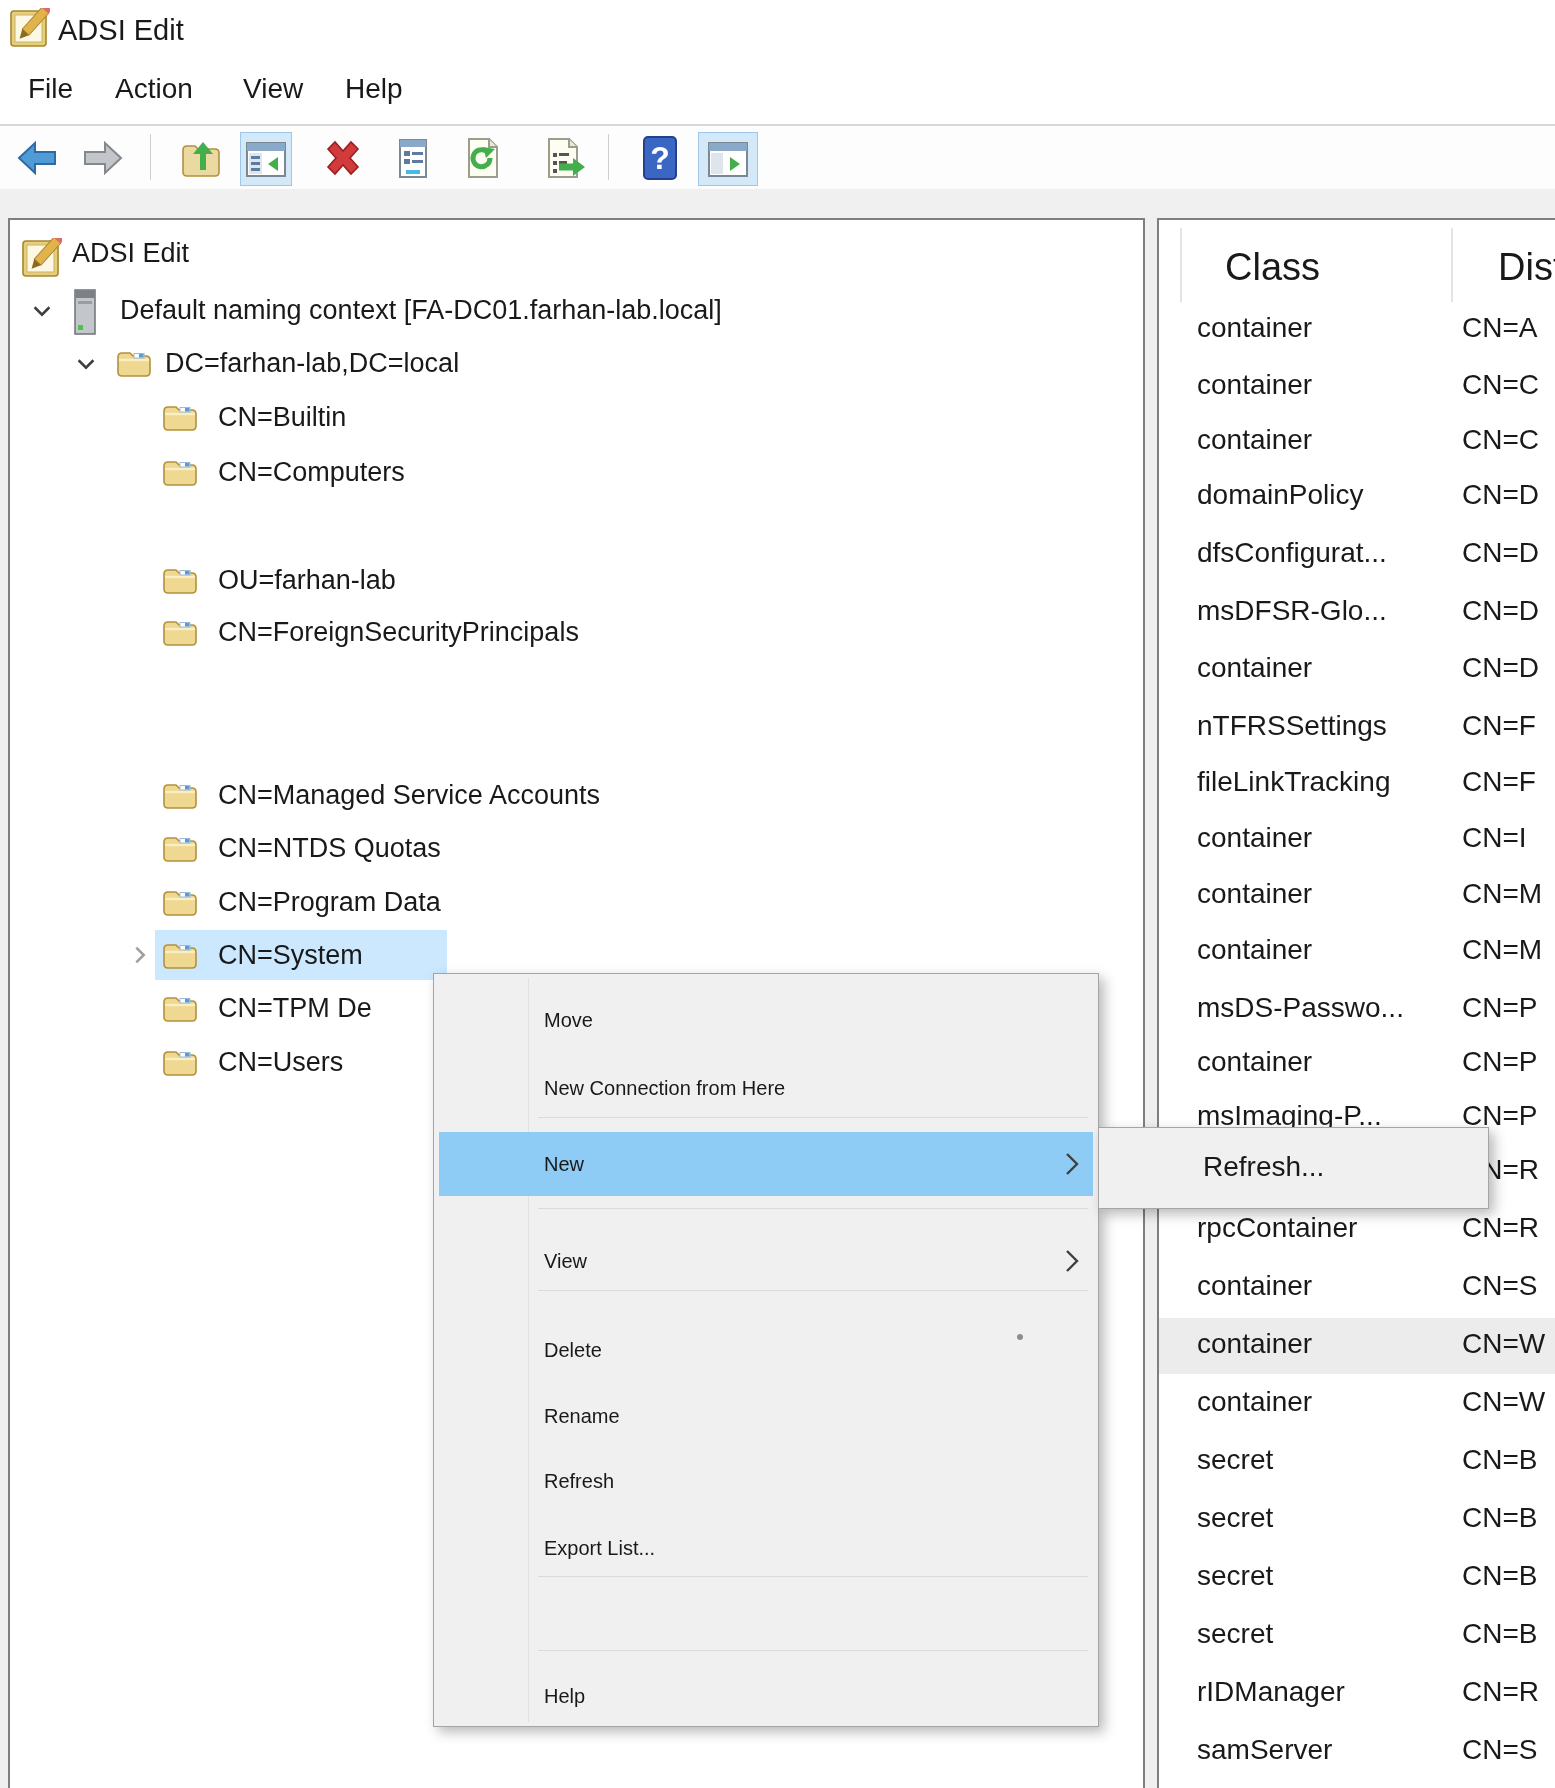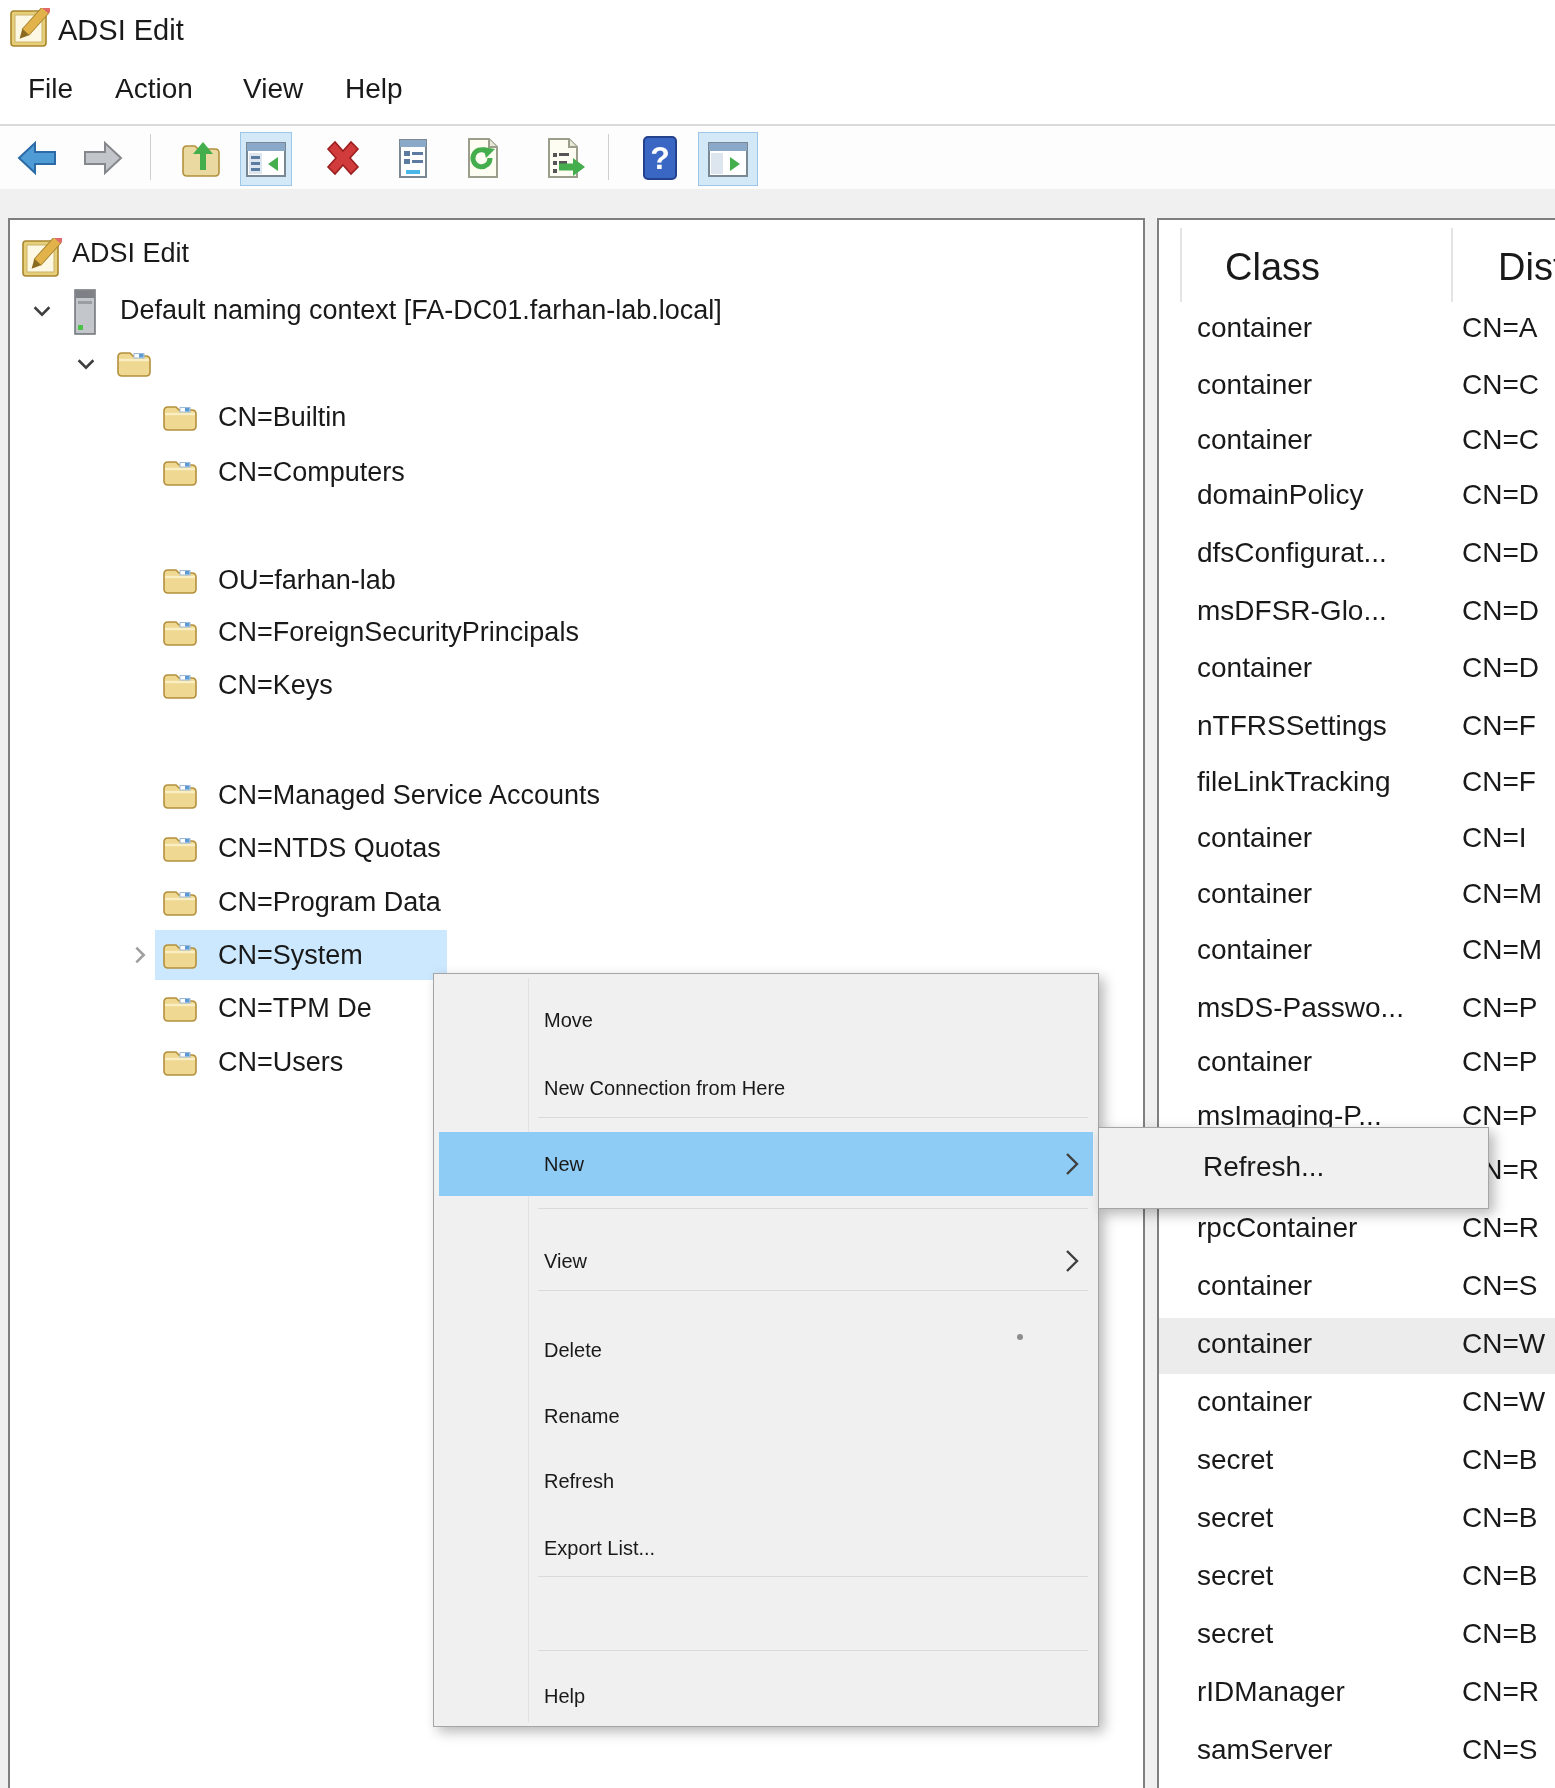--- a/index.html
+++ b/index.html
@@ -236,20 +236,21 @@
       </svg>
     <span class="tl" style="left:110px">Default naming context [FA-DC01.farhan-lab.local]</span>
   </div>
   <div class="trow" style="top:339px">
     <svg class="chev" style="left:64px" width="26" height="24" viewBox="0 0 26 24">
         <use href="#g-chev-down"></use>
       </svg>
     <svg class="ticon" style="left:106px" width="36" height="30" viewBox="0 0 36 30">
         <use href="#g-folder"></use>
       </svg>
+    <span class="tl" style="left:155px">DC=farhan-lab,DC=local</span>
   </div>
   <div class="trow" style="top:393px">
     <svg class="ticon" style="left:152px" width="36" height="30" viewBox="0 0 36 30">
         <use href="#g-folder"></use>
       </svg>
     <span class="tl" style="left:208px">CN=Builtin</span>
   </div>
   <div class="trow" style="top:448px">
     <svg class="ticon" style="left:152px" width="36" height="30" viewBox="0 0 36 30">
         <use href="#g-folder"></use>
@@ -260,26 +261,20 @@
     <svg class="ticon" style="left:152px" width="36" height="30" viewBox="0 0 36 30">
         <use href="#g-folder"></use>
       </svg>
     <span class="tl" style="left:208px">OU=farhan-lab</span>
   </div>
   <div class="trow" style="top:608px">
     <svg class="ticon" style="left:152px" width="36" height="30" viewBox="0 0 36 30">
         <use href="#g-folder"></use>
       </svg>
     <span class="tl" style="left:208px">CN=ForeignSecurityPrincipals</span>
-  </div>
-  <div class="trow" style="top:661px">
-    <svg class="ticon" style="left:152px" width="36" height="30" viewBox="0 0 36 30">
-        <use href="#g-folder"></use>
-      </svg>
-    <span class="tl" style="left:208px">CN=Keys</span>
   </div>
   <div class="trow" style="top:771px">
     <svg class="ticon" style="left:152px" width="36" height="30" viewBox="0 0 36 30">
         <use href="#g-folder"></use>
       </svg>
     <span class="tl" style="left:208px">CN=Managed Service Accounts</span>
   </div>
   <div class="trow" style="top:824px">
     <svg class="ticon" style="left:152px" width="36" height="30" viewBox="0 0 36 30">
         <use href="#g-folder"></use>

